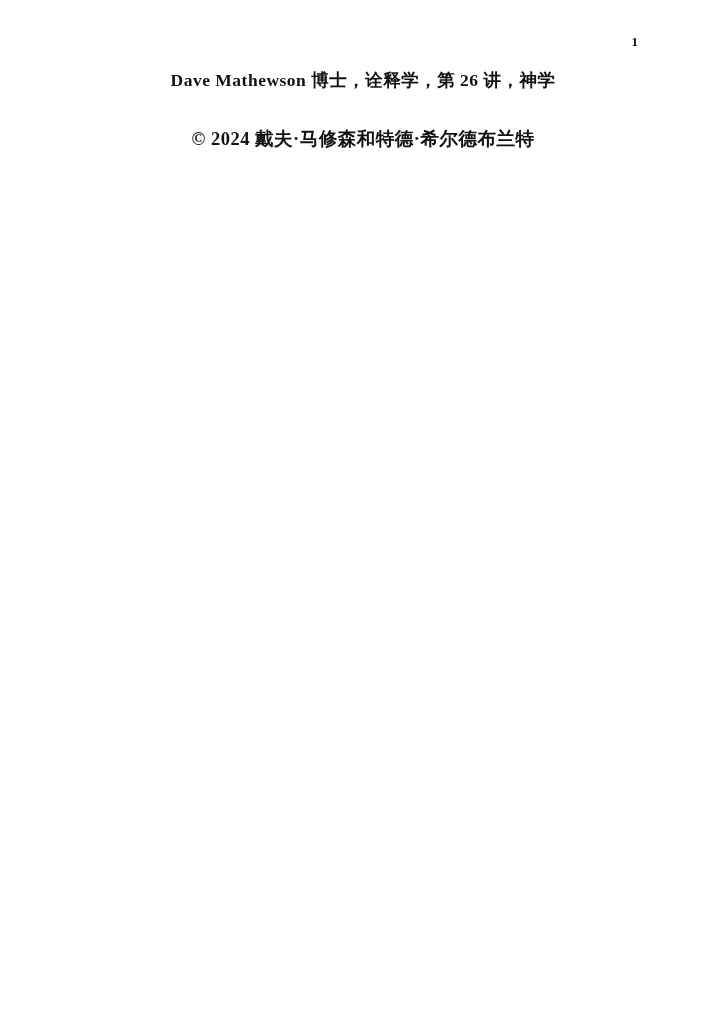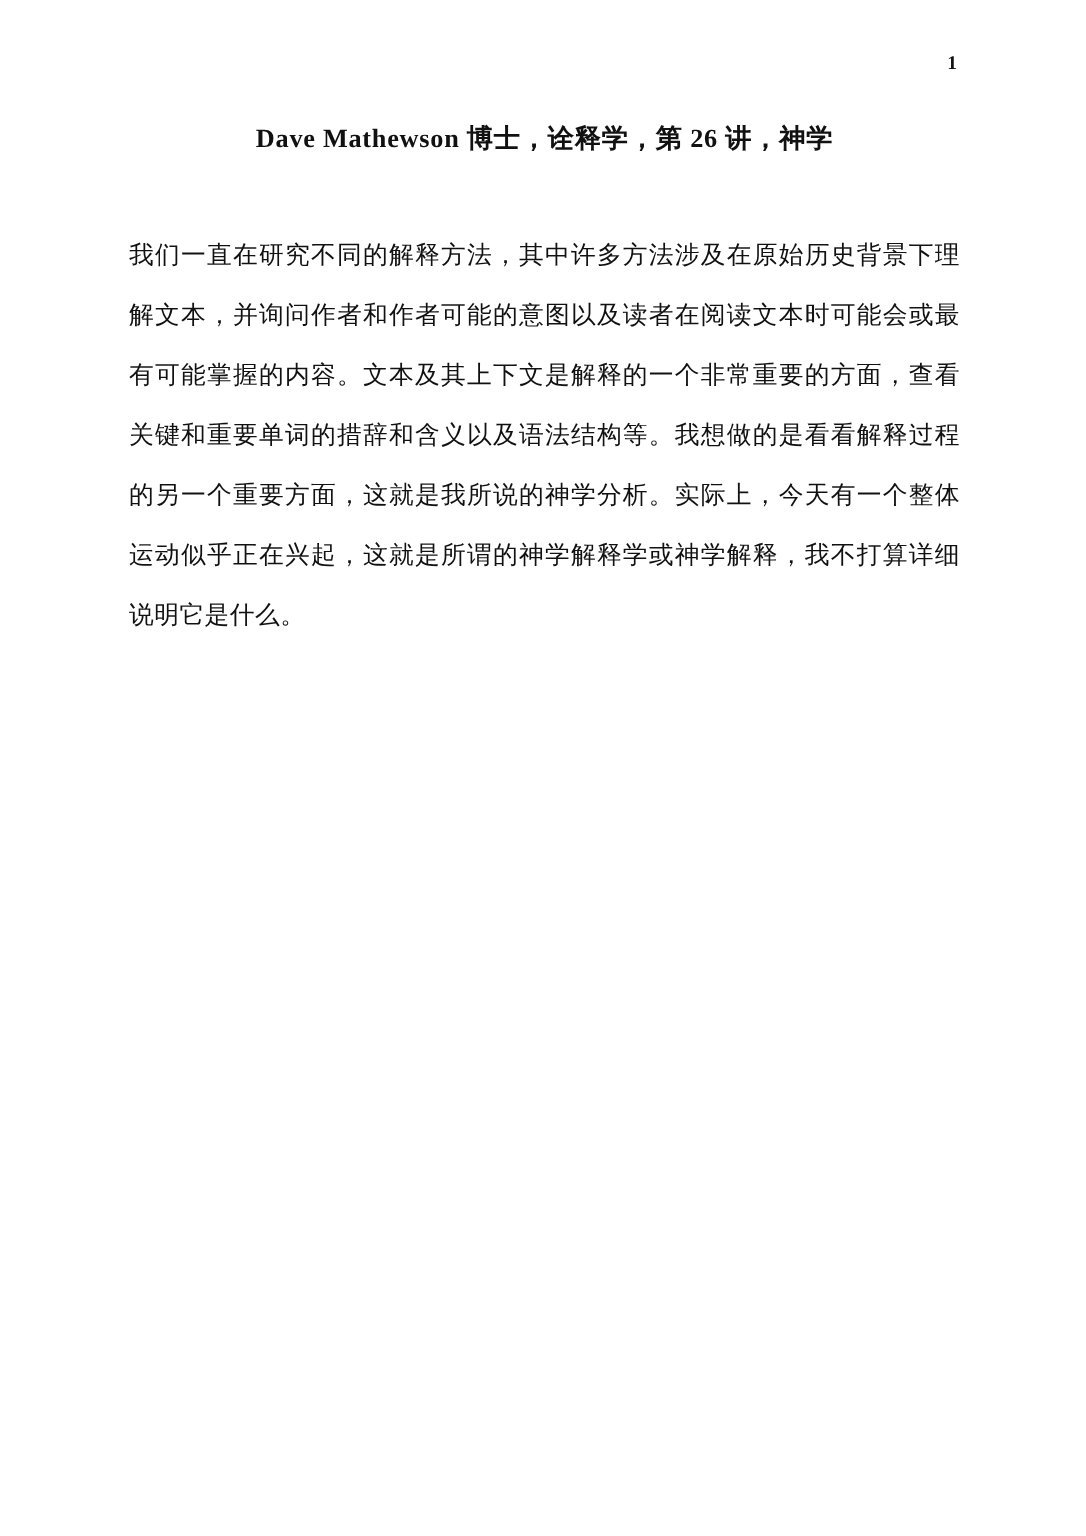--- a/index.html
+++ b/index.html
@@ -23,21 +23,21 @@
     font-size: 13px;
     font-weight: bold;
     margin-right: 2px;
     height: 18px;
   }
   .doc-title {
     text-align: center;
     font-size: 17.5px;
     font-weight: bold;
     letter-spacing: 0.5px;
-    margin: 28px 0 0 0;
+    margin: 16px 0 0 0;
   }
   .doc-copyright {
     text-align: center;
     font-size: 18.5px;
     font-weight: bold;
     letter-spacing: 0.5px;
     margin: 34px 0 0 0;
   }
   .body-text {
     margin-top: 46px;
@@ -55,19 +55,19 @@
   }
 </style>
 </head>
 <body>
 
 <div class="page">
   <div class="page-number">1</div>
 
   <h1 class="doc-title">Dave Mathewson 博士，诠释学，第 26 讲，神学</h1>
 
+  <h2 class="doc-copyright">© 2024 戴夫·马修森和特德·希尔德布兰特</h2>
 
   <div class="body-text">
-    <p class="para">我们一直在研究不同的解释方法，其中许多方法涉及在原始历史背景下理解文本，并询问作者和作者可能的意图以及读者在阅读文本时可能会或最有可能掌握的内容。文本及其上下文是解释的一个非常重要的方面，查看关键和重要单词的措辞和含义以及语法结构等。我想做的是看看解释过程的另一个重要方面，这就是我所说的神学分析。实际上，今天有一个整体运动似乎正在兴起，这就是所谓的神学解释学或神学解释，我不打算详细说明它是什么。</p>
 
 
   </div>
 </div>
 
 </body></html>

